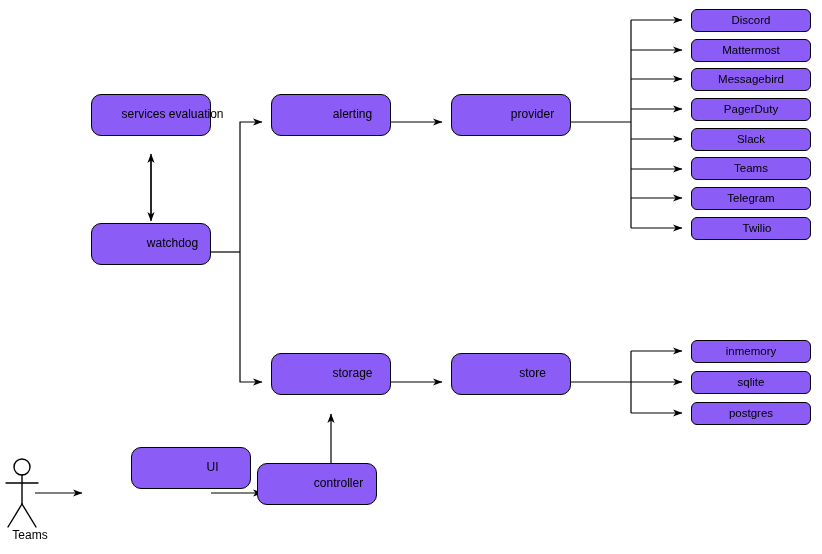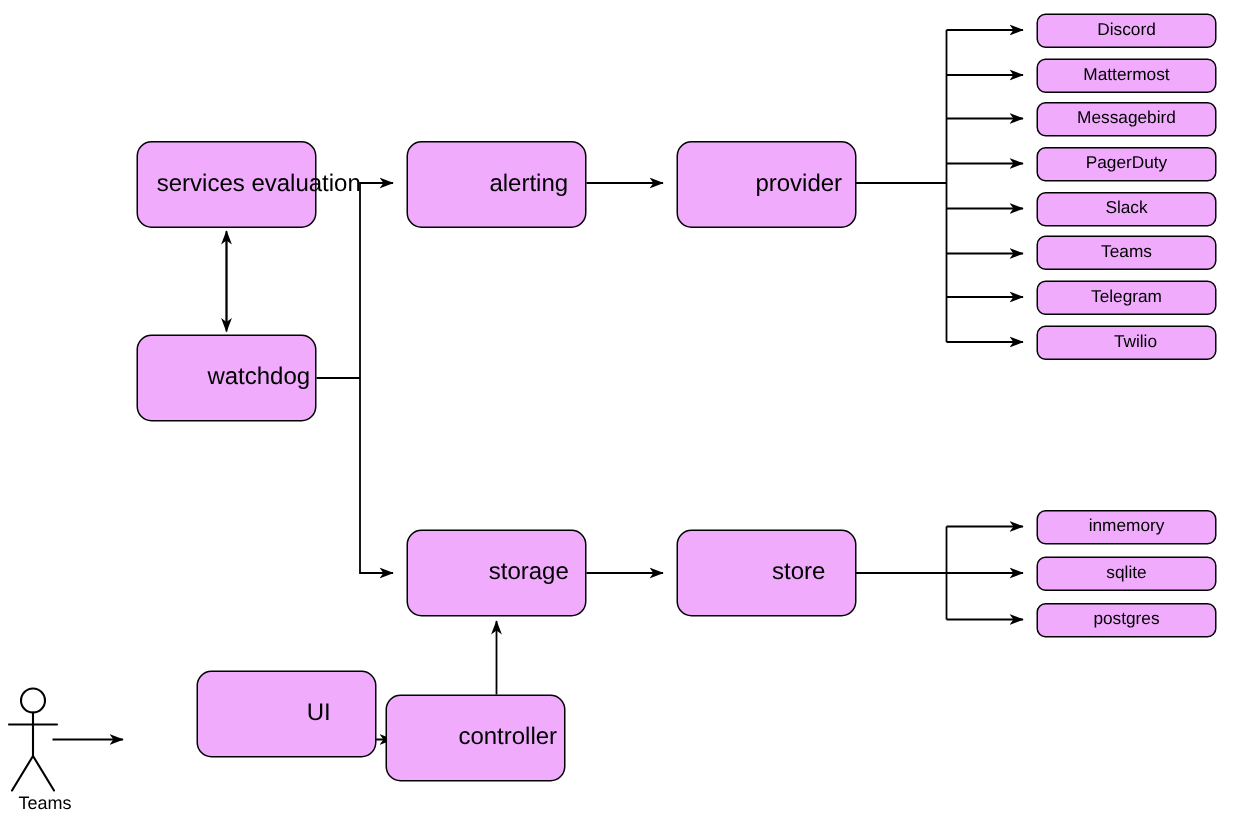--- a/index.html
+++ b/index.html
@@ -22,33 +22,33 @@
     position: absolute;
     left: 0;
     top: 0;
     width: 822px;
     height: 554px;
     pointer-events: none;
   }
   .node {
     position: absolute;
     box-sizing: border-box;
-    background: #f0abfc;
+    background: #8b5cf6;
     border: 1px solid #000000;
     display: flex;
     align-items: center;
     justify-content: center;
     text-align: center;
     color: #000000;
   }
   .node-main {
     width: 120px;
-    height: 58px;
+    height: 42px;
     border-radius: 10px;
-    font-size: 16px;
+    font-size: 12px;
     padding-left: 43px;
   }
   .node-leaf {
     width: 120px;
     height: 23px;
     border-radius: 6px;
     font-size: 11.5px;
   }
   .node-label {
     display: block;

